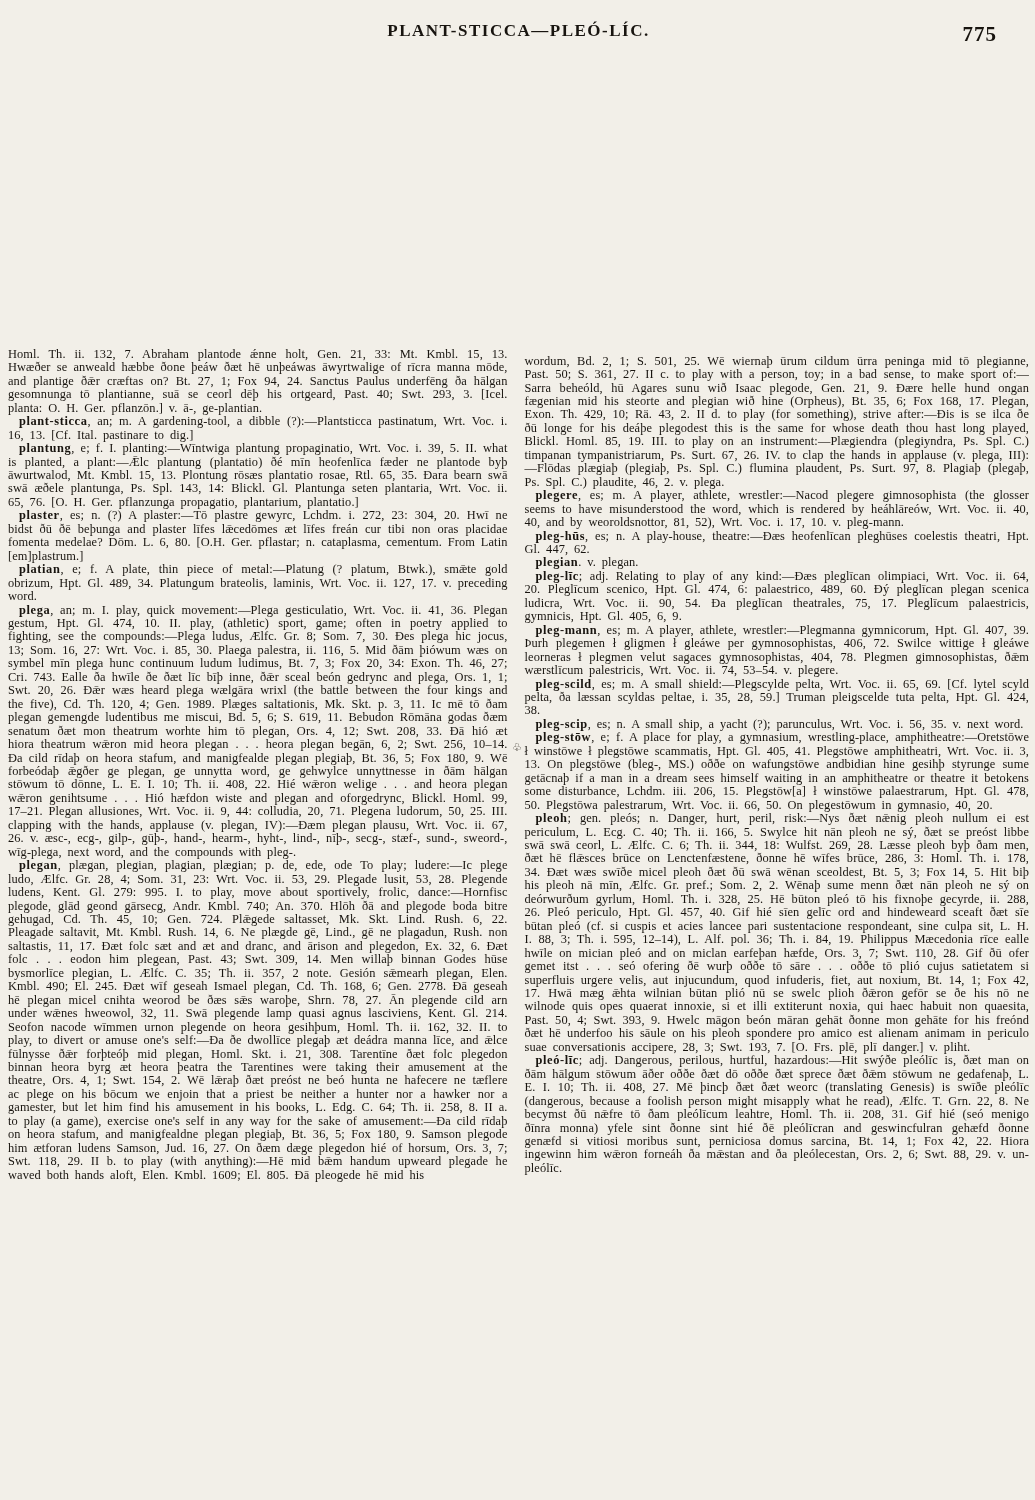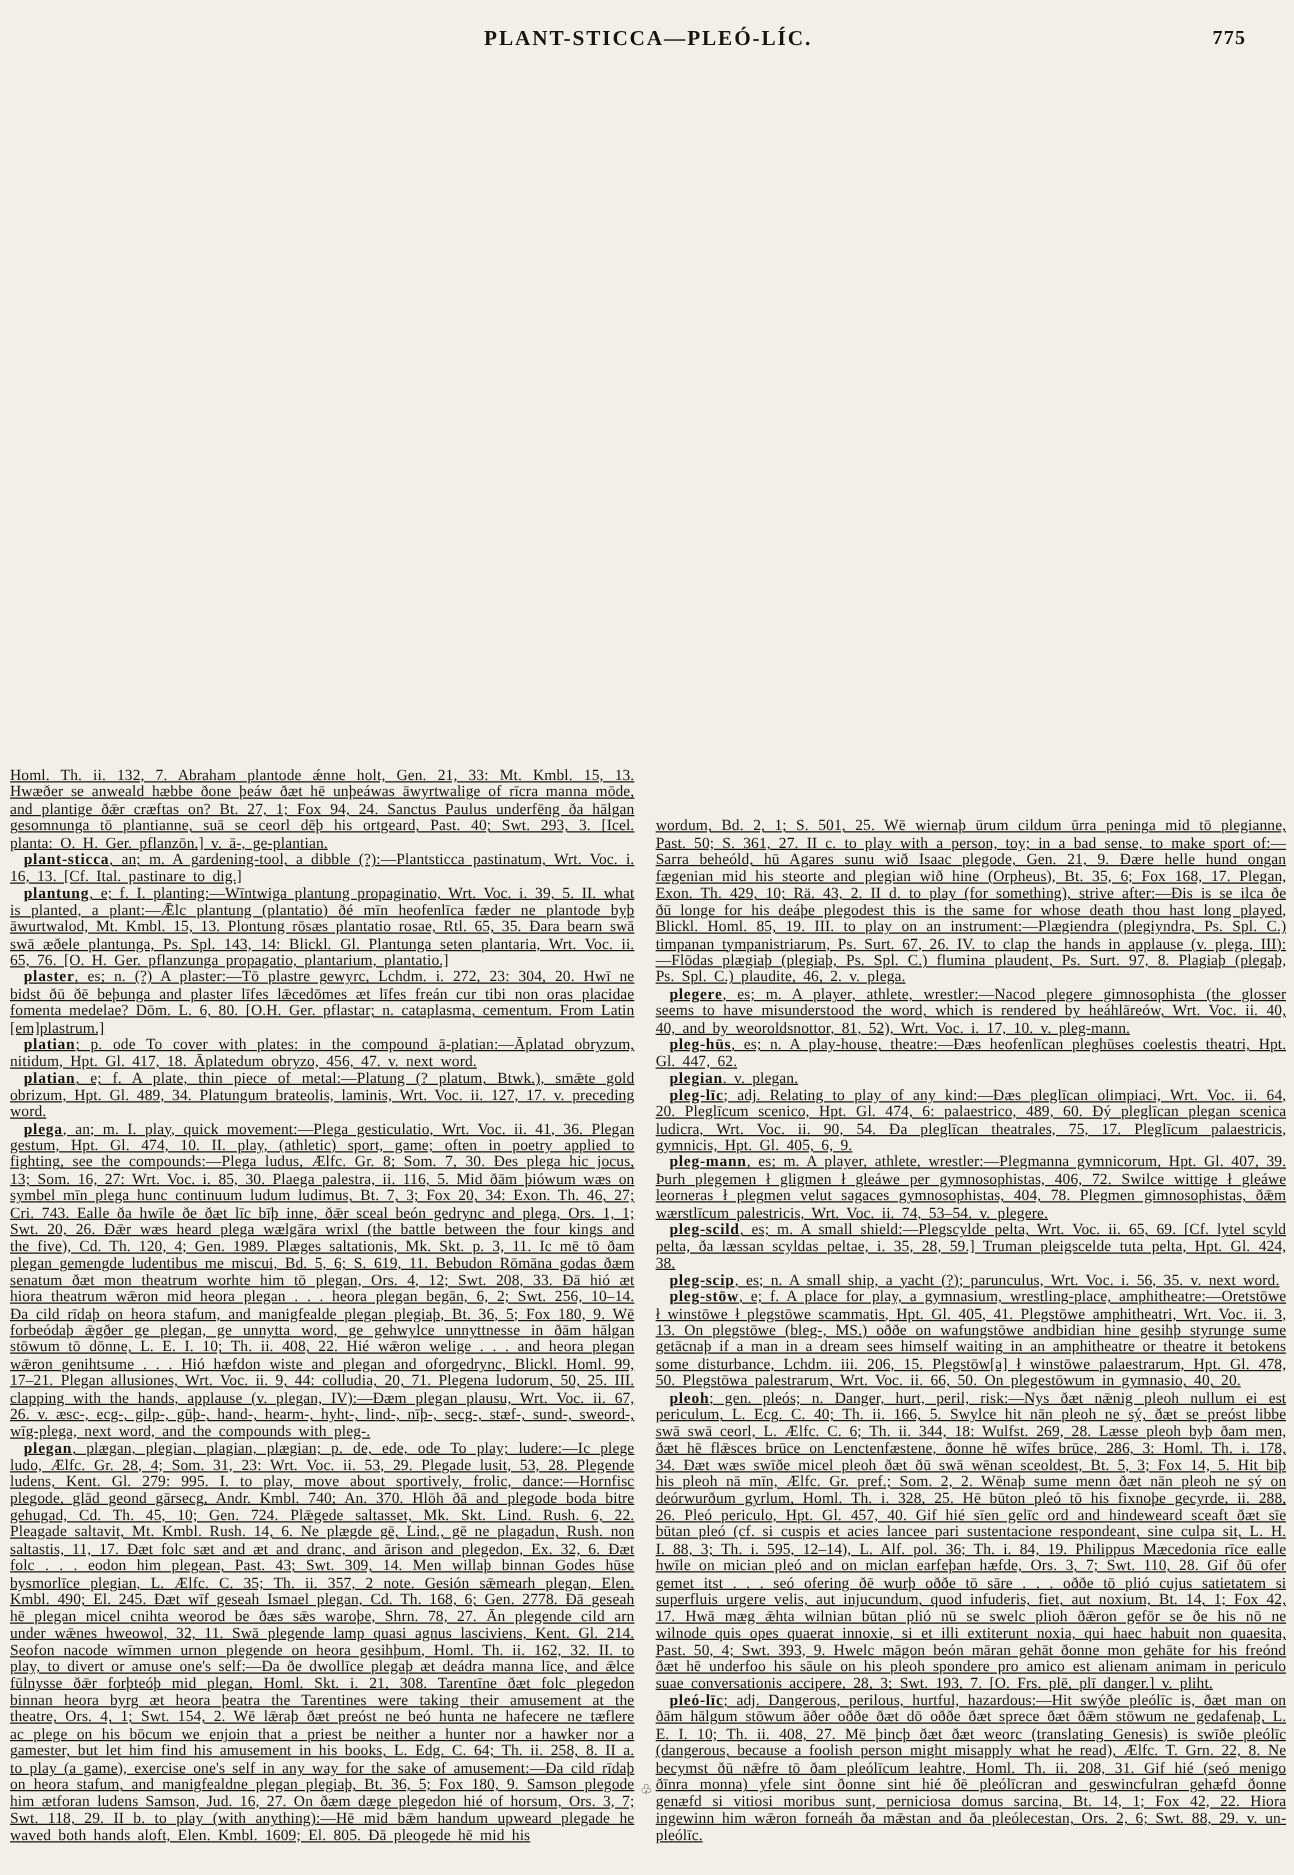--- a/index.html
+++ b/index.html
@@ -9,22 +9,22 @@
     font-family:"Liberation Serif","DejaVu Serif",serif;
     color:#18140f;
     overflow:hidden;
   }
   .page{position:relative;width:1035px;height:1500px;box-sizing:border-box;padding:19px 6px 0 8px;}
   .header{position:relative;height:32px;}
   .title{
     text-align:center;font-weight:bold;font-size:17px;letter-spacing:1.5px;
     padding-top:2px;
   }
-  .pageno{position:absolute;right:32px;top:3px;font-weight:bold;font-size:16px;letter-spacing:1px;}
-  .columns{display:flex;align-items:flex-end;margin-top:4px;height:1420px;overflow:hidden;text-decoration:underline;}
+  .pageno{position:absolute;right:32px;top:3px;font-weight:bold;font-size:21px;letter-spacing:1px;}
+  .columns{display:flex;align-items:center;margin-top:4px;height:1420px;overflow:hidden;}
   .col{
     width:500px;
     text-align:justify;
     font-size:12.4px;
     line-height:13.45px;
     word-spacing:2.6px;
     letter-spacing:0.1px;
   }
   .col.right{width:505px;}
   .divider{position:relative;width:1px;background:#2a241c;margin:2px 7px 50px 9px;}
@@ -45,21 +45,20 @@
   <div class="header">
     <div class="title">PLANT-STICCA—PLEÓ-LÍC.</div>
     <div class="pageno">775</div>
   </div>
   <div class="columns">
     <div class="col left">
         <p class="entry cont"><b class="hw"></b><span>Homl. Th. ii. 132, 7. Abraham plantode ǽnne holt, Gen. 21, 33: Mt. Kmbl. 15, 13. Hwæðer se anweald hæbbe ðone þeáw ðæt hē unþeáwas āwyrtwalige of rīcra manna mōde, and plantige ðǣr cræftas on? Bt. 27, 1; Fox 94, 24. Sanctus Paulus underfēng ða hālgan gesomnunga tō plantianne, suā se ceorl dēþ his ortgeard, Past. 40; Swt. 293, 3. [Icel. planta: O. H. Ger. pflanzōn.] v. ā-, ge-plantian.</span></p>
         <p class="entry"><b class="hw">plant-sticca</b><span>, an; m. A gardening-tool, a dibble (?):—Plantsticca pastinatum, Wrt. Voc. i. 16, 13. [Cf. Ital. pastinare to dig.]</span></p>
         <p class="entry"><b class="hw">plantung</b><span>, e; f. I. planting:—Wīntwiga plantung propaginatio, Wrt. Voc. i. 39, 5. II. what is planted, a plant:—Ǣlc plantung (plantatio) ðé mīn heofenlīca fæder ne plantode byþ āwurtwalod, Mt. Kmbl. 15, 13. Plontung rōsæs plantatio rosae, Rtl. 65, 35. Ðara bearn swā swā æðele plantunga, Ps. Spl. 143, 14: Blickl. Gl. Plantunga seten plantaria, Wrt. Voc. ii. 65, 76. [O. H. Ger. pflanzunga propagatio, plantarium, plantatio.]</span></p>
         <p class="entry"><b class="hw">plaster</b><span>, es; n. (?) A plaster:—Tō plastre gewyrc, Lchdm. i. 272, 23: 304, 20. Hwī ne bidst ðū ðē beþunga and plaster līfes lǣcedōmes æt līfes freán cur tibi non oras placidae fomenta medelae? Dōm. L. 6, 80. [O.H. Ger. pflastar; n. cataplasma, cementum. From Latin [em]plastrum.]</span></p>
-        <p class="entry"><b class="hw">platian</b><span>; p. ode To cover with plates: in the compound ā-platian:—Āplatad obryzum, nitidum, Hpt. Gl. 417, 18. Āplatedum obryzo, 456, 47. v. next word.</span></p>
         <p class="entry"><b class="hw">platian</b><span>, e; f. A plate, thin piece of metal:—Platung (? platum, Btwk.), smǣte gold obrizum, Hpt. Gl. 489, 34. Platungum brateolis, laminis, Wrt. Voc. ii. 127, 17. v. preceding word.</span></p>
         <p class="entry"><b class="hw">plega</b><span>, an; m. I. play, quick movement:—Plega gesticulatio, Wrt. Voc. ii. 41, 36. Plegan gestum, Hpt. Gl. 474, 10. II. play, (athletic) sport, game; often in poetry applied to fighting, see the compounds:—Plega ludus, Ælfc. Gr. 8; Som. 7, 30. Ðes plega hic jocus, 13; Som. 16, 27: Wrt. Voc. i. 85, 30. Plaega palestra, ii. 116, 5. Mid ðām þiówum wæs on symbel mīn plega hunc continuum ludum ludimus, Bt. 7, 3; Fox 20, 34: Exon. Th. 46, 27; Cri. 743. Ealle ða hwīle ðe ðæt līc bīþ inne, ðǣr sceal beón gedrync and plega, Ors. 1, 1; Swt. 20, 26. Ðǣr wæs heard plega wælgāra wrixl (the battle between the four kings and the five), Cd. Th. 120, 4; Gen. 1989. Plæges saltationis, Mk. Skt. p. 3, 11. Ic mē tō ðam plegan gemengde ludentibus me miscui, Bd. 5, 6; S. 619, 11. Bebudon Rōmāna godas ðæm senatum ðæt mon theatrum worhte him tō plegan, Ors. 4, 12; Swt. 208, 33. Ðā hió æt hiora theatrum wǣron mid heora plegan . . . heora plegan begān, 6, 2; Swt. 256, 10–14. Ða cild rīdaþ on heora stafum, and manigfealde plegan plegiaþ, Bt. 36, 5; Fox 180, 9. Wē forbeódaþ ǣgðer ge plegan, ge unnytta word, ge gehwylce unnyttnesse in ðām hālgan stōwum tō dōnne, L. E. I. 10; Th. ii. 408, 22. Hié wǣron welige . . . and heora plegan wǣron genihtsume . . . Hió hæfdon wiste and plegan and oforgedrync, Blickl. Homl. 99, 17–21. Plegan allusiones, Wrt. Voc. ii. 9, 44: colludia, 20, 71. Plegena ludorum, 50, 25. III. clapping with the hands, applause (v. plegan, IV):—Ðæm plegan plausu, Wrt. Voc. ii. 67, 26. v. æsc-, ecg-, gilp-, gūþ-, hand-, hearm-, hyht-, lind-, nīþ-, secg-, stæf-, sund-, sweord-, wīg-plega, next word, and the compounds with pleg-.</span></p>
         <p class="entry"><b class="hw">plegan</b><span>, plægan, plegian, plagian, plægian; p. de, ede, ode To play; ludere:—Ic plege ludo, Ælfc. Gr. 28, 4; Som. 31, 23: Wrt. Voc. ii. 53, 29. Plegade lusit, 53, 28. Plegende ludens, Kent. Gl. 279: 995. I. to play, move about sportively, frolic, dance:—Hornfisc plegode, glād geond gārsecg, Andr. Kmbl. 740; An. 370. Hlōh ðā and plegode boda bitre gehugad, Cd. Th. 45, 10; Gen. 724. Plǣgede saltasset, Mk. Skt. Lind. Rush. 6, 22. Pleagade saltavit, Mt. Kmbl. Rush. 14, 6. Ne plægde gē, Lind., gē ne plagadun, Rush. non saltastis, 11, 17. Ðæt folc sæt and æt and dranc, and ārison and plegedon, Ex. 32, 6. Ðæt folc . . . eodon him plegean, Past. 43; Swt. 309, 14. Men willaþ binnan Godes hūse bysmorlīce plegian, L. Ælfc. C. 35; Th. ii. 357, 2 note. Gesión sǣmearh plegan, Elen. Kmbl. 490; El. 245. Ðæt wīf geseah Ismael plegan, Cd. Th. 168, 6; Gen. 2778. Ðā geseah hē plegan micel cnihta weorod be ðæs sǣs waroþe, Shrn. 78, 27. Ān plegende cild arn under wǣnes hweowol, 32, 11. Swā plegende lamp quasi agnus lasciviens, Kent. Gl. 214. Seofon nacode wīmmen urnon plegende on heora gesihþum, Homl. Th. ii. 162, 32. II. to play, to divert or amuse one's self:—Ða ðe dwollīce plegaþ æt deádra manna līce, and ǣlce fūlnysse ðǣr forþteóþ mid plegan, Homl. Skt. i. 21, 308. Tarentīne ðæt folc plegedon binnan heora byrg æt heora þeatra the Tarentines were taking their amusement at the theatre, Ors. 4, 1; Swt. 154, 2. Wē lǣraþ ðæt preóst ne beó hunta ne hafecere ne tæflere ac plege on his bōcum we enjoin that a priest be neither a hunter nor a hawker nor a gamester, but let him find his amusement in his books, L. Edg. C. 64; Th. ii. 258, 8. II a. to play (a game), exercise one's self in any way for the sake of amusement:—Ða cild rīdaþ on heora stafum, and manigfealdne plegan plegiaþ, Bt. 36, 5; Fox 180, 9. Samson plegode him ætforan ludens Samson, Jud. 16, 27. On ðæm dæge plegedon hié of horsum, Ors. 3, 7; Swt. 118, 29. II b. to play (with anything):—Hē mid bǣm handum upweard plegade he waved both hands aloft, Elen. Kmbl. 1609; El. 805. Ðā pleogede hē mid his</span></p>
       </div>
     <div class="divider">
 
       <span class="orn bottom">♧</span>
     </div>
     <div class="col right">
         <p class="entry cont"><b class="hw"></b><span>wordum, Bd. 2, 1; S. 501, 25. Wē wiernaþ ūrum cildum ūrra peninga mid tō plegianne, Past. 50; S. 361, 27. II c. to play with a person, toy; in a bad sense, to make sport of:—Sarra beheóld, hū Agares sunu wið Isaac plegode, Gen. 21, 9. Ðære helle hund ongan fægenian mid his steorte and plegian wið hine (Orpheus), Bt. 35, 6; Fox 168, 17. Plegan, Exon. Th. 429, 10; Rä. 43, 2. II d. to play (for something), strive after:—Ðis is se ilca ðe ðū longe for his deáþe plegodest this is the same for whose death thou hast long played, Blickl. Homl. 85, 19. III. to play on an instrument:—Plægiendra (plegiyndra, Ps. Spl. C.) timpanan tympanistriarum, Ps. Surt. 67, 26. IV. to clap the hands in applause (v. plega, III):—Flōdas plægiaþ (plegiaþ, Ps. Spl. C.) flumina plaudent, Ps. Surt. 97, 8. Plagiaþ (plegaþ, Ps. Spl. C.) plaudite, 46, 2. v. plega.</span></p>

